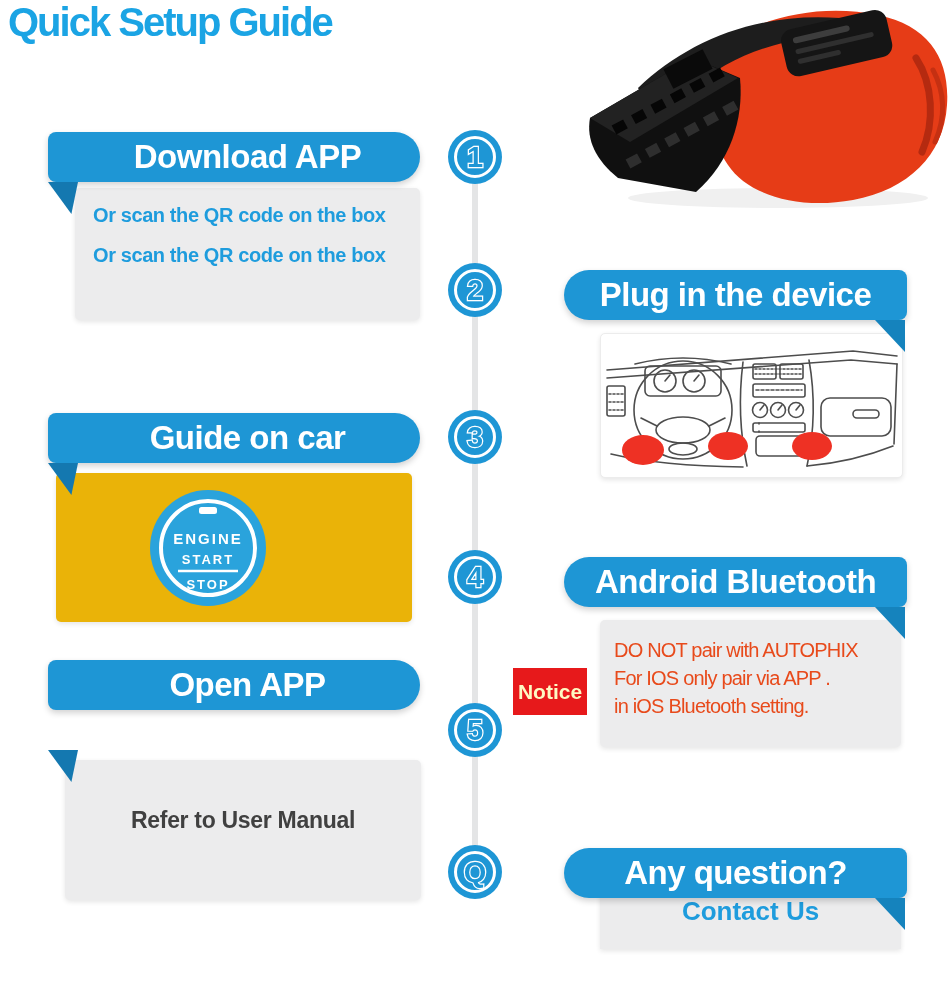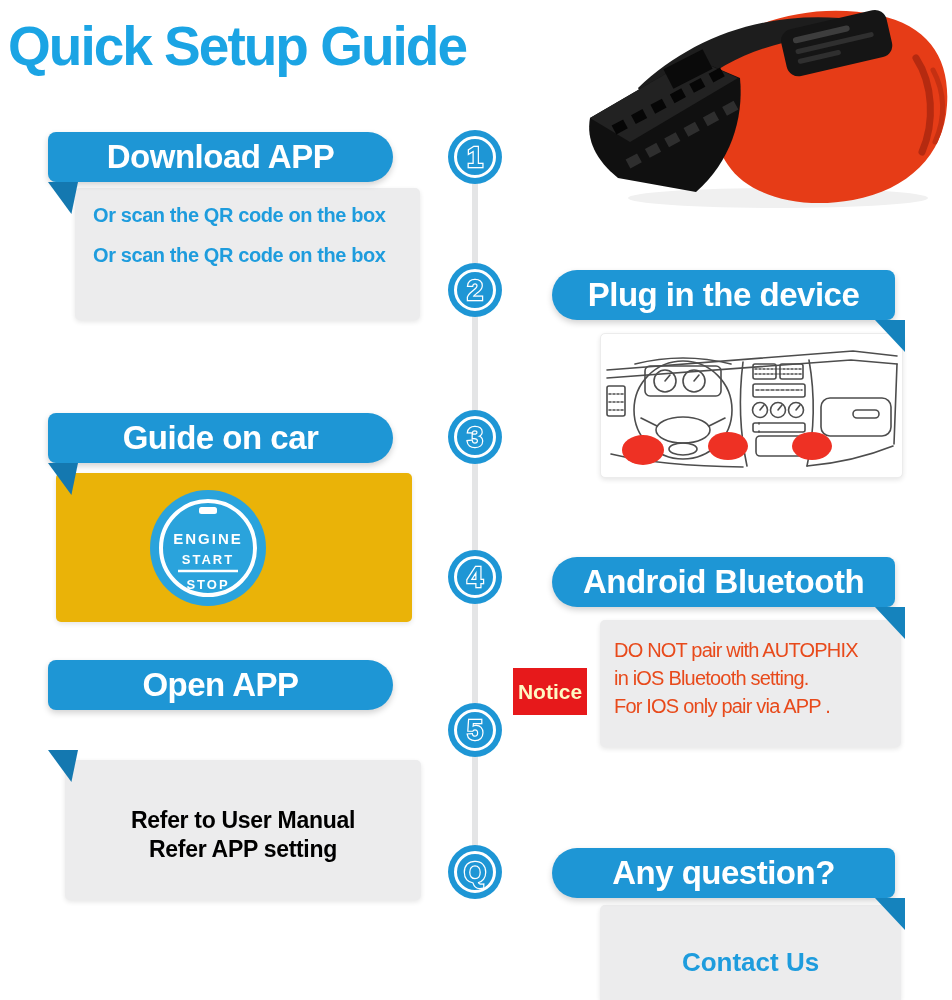--- a/index.html
+++ b/index.html
@@ -2,73 +2,73 @@
 <html><head>
 <meta charset="utf-8">
 <style>
   html,body{margin:0;padding:0;}
   body{
     width:952px;height:1000px;position:relative;overflow:hidden;
     background:#ffffff;font-family:"Liberation Sans",sans-serif;
   }
   
   .page-title{
-    position:absolute;left:8px;top:14px;width:540px;
-    font-size:55px;font-weight:bold;letter-spacing:-2px;color:#1ba4e4;
+    position:absolute;left:8px;top:0;width:540px;
+    font-size:40px;font-weight:bold;letter-spacing:-2px;color:#1ba4e4;
     white-space:nowrap;
   }
   
   .timeline-line{
     position:absolute;left:472px;top:157px;width:6px;height:715px;
     background:#e4e5e6;z-index:0;
   }
   .badge{
     position:absolute;width:56px;height:56px;left:447px;z-index:3;
   }
   .badge-1{top:129px}.badge-2{top:262px}.badge-3{top:409px}
   .badge-4{top:549px}.badge-5{top:702px}.badge-q{top:844px}
   
   .banner{
     position:absolute;height:50px;background:#1e96d5;color:#fff;
     font-size:33px;font-weight:bold;letter-spacing:-0.5px;
     display:flex;align-items:center;justify-content:center;
     box-shadow:0 3px 6px rgba(0,0,0,0.18);z-index:2;white-space:nowrap;
   }
-  .banner-left{left:48px;width:345px;border-radius:8px 25px 25px 8px;}
-  .banner-right{left:552px;width:343px;border-radius:25px 8px 8px 25px;}
+  .banner-left{left:48px;width:345px;border-radius:8px 25px 25px 8px;padding-left:27px;}
+  .banner-right{left:564px;width:343px;border-radius:25px 8px 8px 25px;}
   .b-download{top:132px}.b-plug{top:270px}.b-turnon{top:413px}
   .b-bluetooth{top:557px}.b-openapp{top:660px}.b-question{top:848px}
   .fold{
     position:absolute;width:30px;height:32px;background:#1478b0;z-index:2;
   }
   .fold-left{left:48px;clip-path:polygon(0 0,100% 0,78% 100%);}
   .fold-right{left:875px;background:#1583bd;clip-path:polygon(0 0,100% 0,100% 100%);}
   .f-download{top:182px}.f-plug{top:320px}.f-turnon{top:463px}
   .f-bluetooth{top:607px}.f-openapp{top:750px}.f-question{top:898px}
   
   .panel{
     position:absolute;background:#ececed;border-radius:5px;
     box-shadow:0 2px 5px rgba(0,0,0,0.10);z-index:1;
   }
   .p-download{left:75px;top:188px;width:345px;height:132px;padding:0;}
   .p-turnon{left:56px;top:473px;width:356px;height:149px;background:#eab308;}
   .p-openapp{left:65px;top:760px;width:356px;height:140px;}
   .p-dashboard{left:600px;top:333px;width:301px;height:143px;background:#ffffff;border:1px solid #ececec;}
   .p-warning{left:600px;top:620px;width:301px;height:127px;}
-  .p-contact{left:600px;top:905px;width:301px;height:95px;border-radius:5px 5px 0 0;text-decoration:underline;}
+  .p-contact{left:600px;top:854px;width:301px;height:95px;border-radius:5px 5px 0 0;text-decoration:underline;}
   
   .blue-lines{
     position:absolute;left:18px;top:14px;color:#1e9cdd;
     font-size:20px;font-weight:bold;letter-spacing:-0.4px;line-height:26px;
     white-space:nowrap;
   }
   .line-gap{height:14px;}
   .center-lines{
     position:absolute;left:0;top:46px;width:100%;text-align:center;
-    color:#000000;font-size:23px;font-weight:bold;letter-spacing:-0.3px;line-height:29px;
+    color:#404040;font-size:23px;font-weight:bold;letter-spacing:-0.3px;line-height:29px;
   }
   .warning-lines{
     position:absolute;left:14px;top:16px;color:#e84a1b;
     font-size:20px;font-weight:normal;letter-spacing:-0.8px;line-height:28px;
     white-space:nowrap;
   }
   .notice-badge{
     position:absolute;left:513px;top:668px;width:74px;height:47px;
     background:#e7191b;color:#fef9c3;font-size:21px;font-weight:bold;
     display:flex;align-items:center;justify-content:center;z-index:2;
@@ -248,27 +248,26 @@
     <text x="62" y="78" text-anchor="middle" font-size="13" font-weight="bold" letter-spacing="2" fill="#ffffff">START</text>
     <line x1="32" y1="85" x2="92" y2="85" stroke="#ffffff" stroke-width="2.5"></line>
     <text x="62" y="103" text-anchor="middle" font-size="13" font-weight="bold" letter-spacing="2" fill="#ffffff">STOP</text>
   </svg>
 </div>
 
 <div class="notice-badge">Notice</div>
 <div class="panel p-warning">
   <div class="warning-lines">
     <div>DO NOT pair with AUTOPHIX</div>
+    <div>For IOS only pair via APP .</div>
     <div>in iOS Bluetooth setting.</div>
-    <div>For IOS only pair via APP .</div>
   </div>
 </div>
 
 <div class="panel p-openapp">
   <div class="center-lines">
     <div>Refer to User Manual</div>
-    <div>Refer APP setting</div>
   </div>
 </div>
 
 <div class="panel p-contact">
   <div class="contact-text">Contact Us</div>
 </div>
 
 </body></html>

